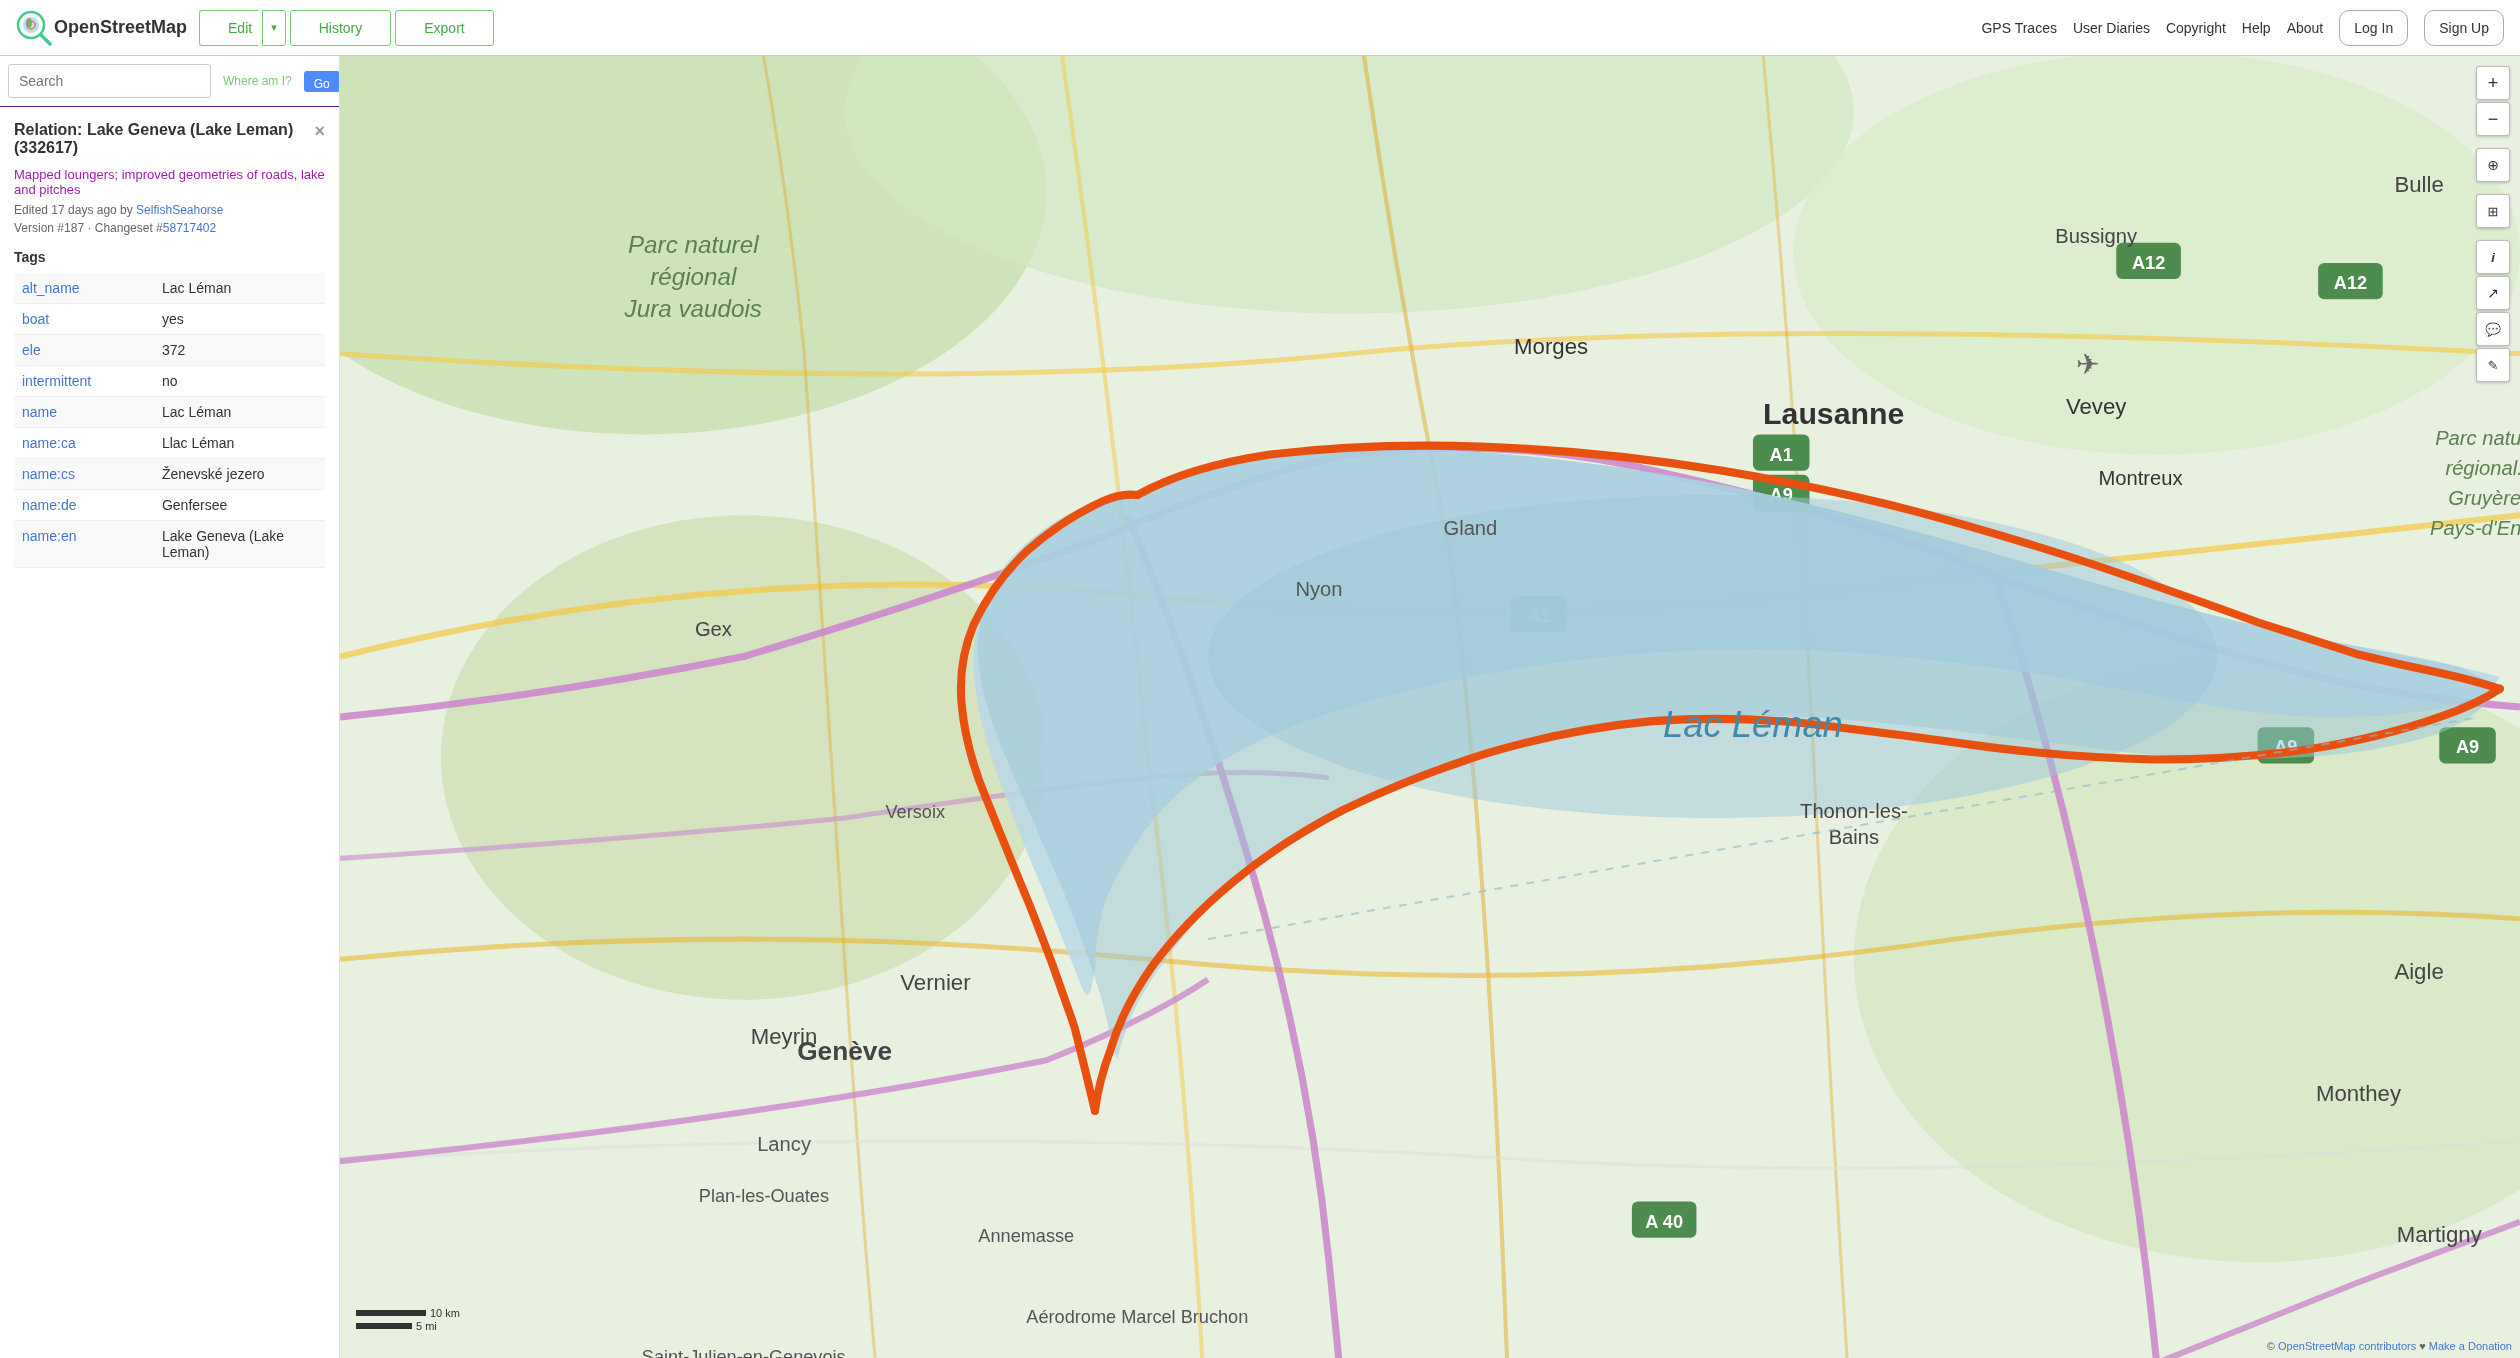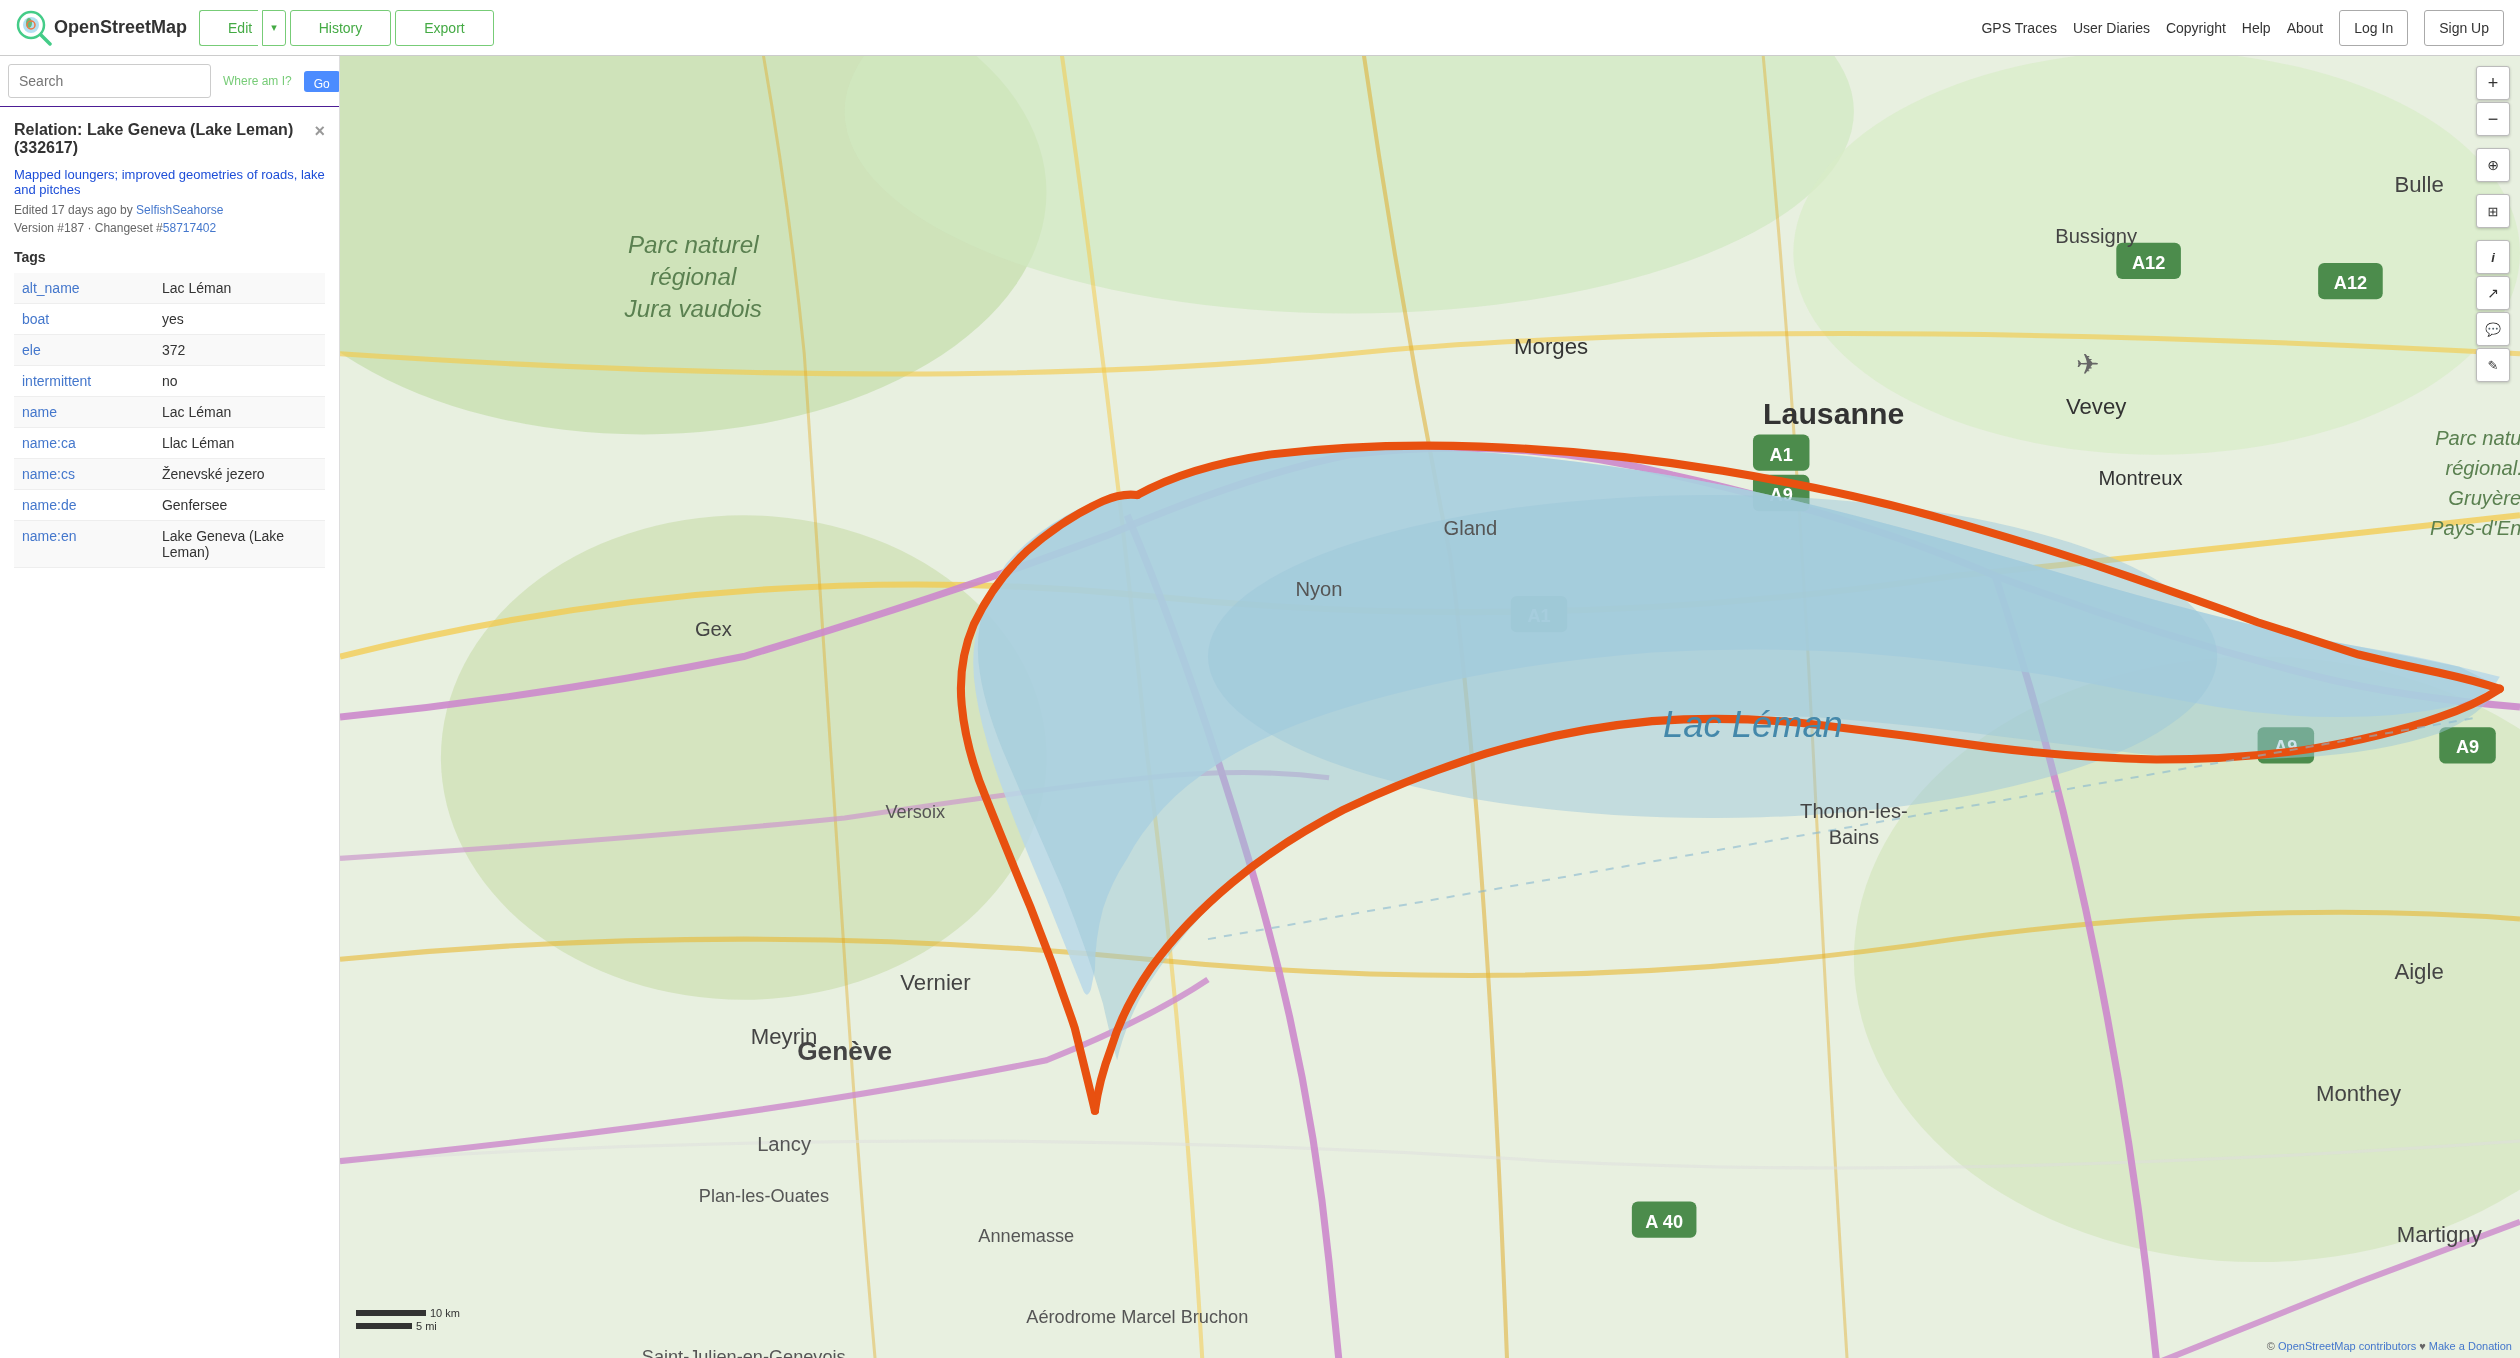--- a/index.html
+++ b/index.html
@@ -37,21 +37,21 @@
     .nav-btn.dropdown-arrow { padding: 6px 8px; border-left: 1px solid #7c7; border-radius: 0 3px 3px 0; font-size: 11px; }
     #header-right { display: flex; align-items: center; gap: 16px; }
     .header-link { color: #333; text-decoration: none; font-size: 14px; }
     .auth-btn {
       padding: 6px 14px;
       border: 1.5px solid #aaa;
       background: #fff;
       color: #333;
       font-size: 14px;
       cursor: pointer;
-      border-radius: 3px;
+      border-radius: 10px;
       height: 36px;
     }
 
     
     #main { display: flex; flex: 1; overflow: hidden; position: relative; }
 
     
     #sidebar {
       width: 340px;
       flex-shrink: 0;
@@ -103,21 +103,21 @@
       font-size: 16px;
       font-weight: bold;
       margin-bottom: 4px;
       display: flex;
       justify-content: space-between;
       align-items: flex-start;
     }
     #relation-title span:first-child { flex: 1; }
     #close-btn { color: #999; cursor: pointer; font-size: 18px; padding-left: 8px; }
 
-    #description { font-size: 13px; color: #1d4ed8; margin: 10px 0 6px; }
+    #description { font-size: 13px; color: #a21caf; margin: 10px 0 6px; }
     #edit-info { font-size: 12px; color: #666; margin-bottom: 4px; }
     #edit-info a { color: #4477cc; text-decoration: none; }
     #version-info { font-size: 12px; color: #666; margin-bottom: 14px; }
     #version-info a { color: #4477cc; text-decoration: none; }
 
     #tags-section h3 { font-size: 14px; font-weight: bold; margin-bottom: 8px; }
     #tags-table { width: 100%; border-collapse: collapse; font-size: 14px; }
     #tags-table tr { border-bottom: 1px solid #eee; }
     #tags-table td { padding: 7px 8px; vertical-align: top; }
     #tags-table td:first-child { color: #4477cc; white-space: nowrap; width: 45%; }

